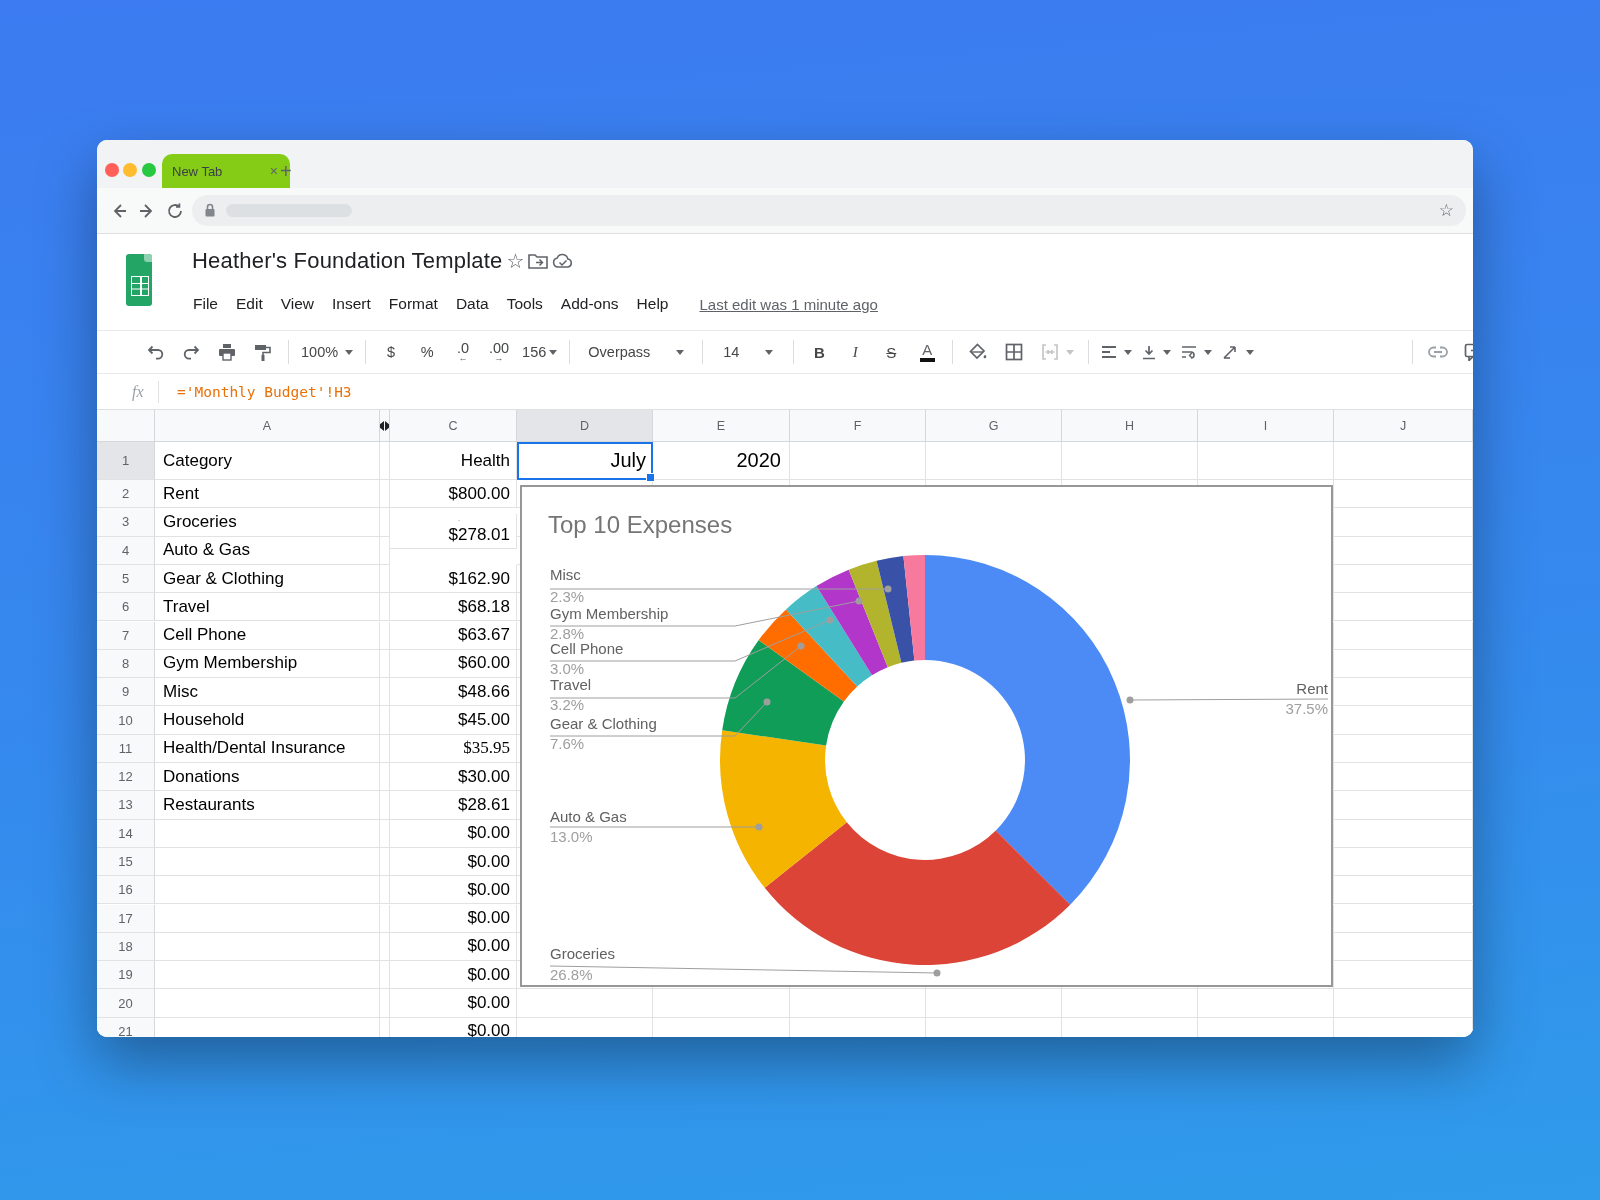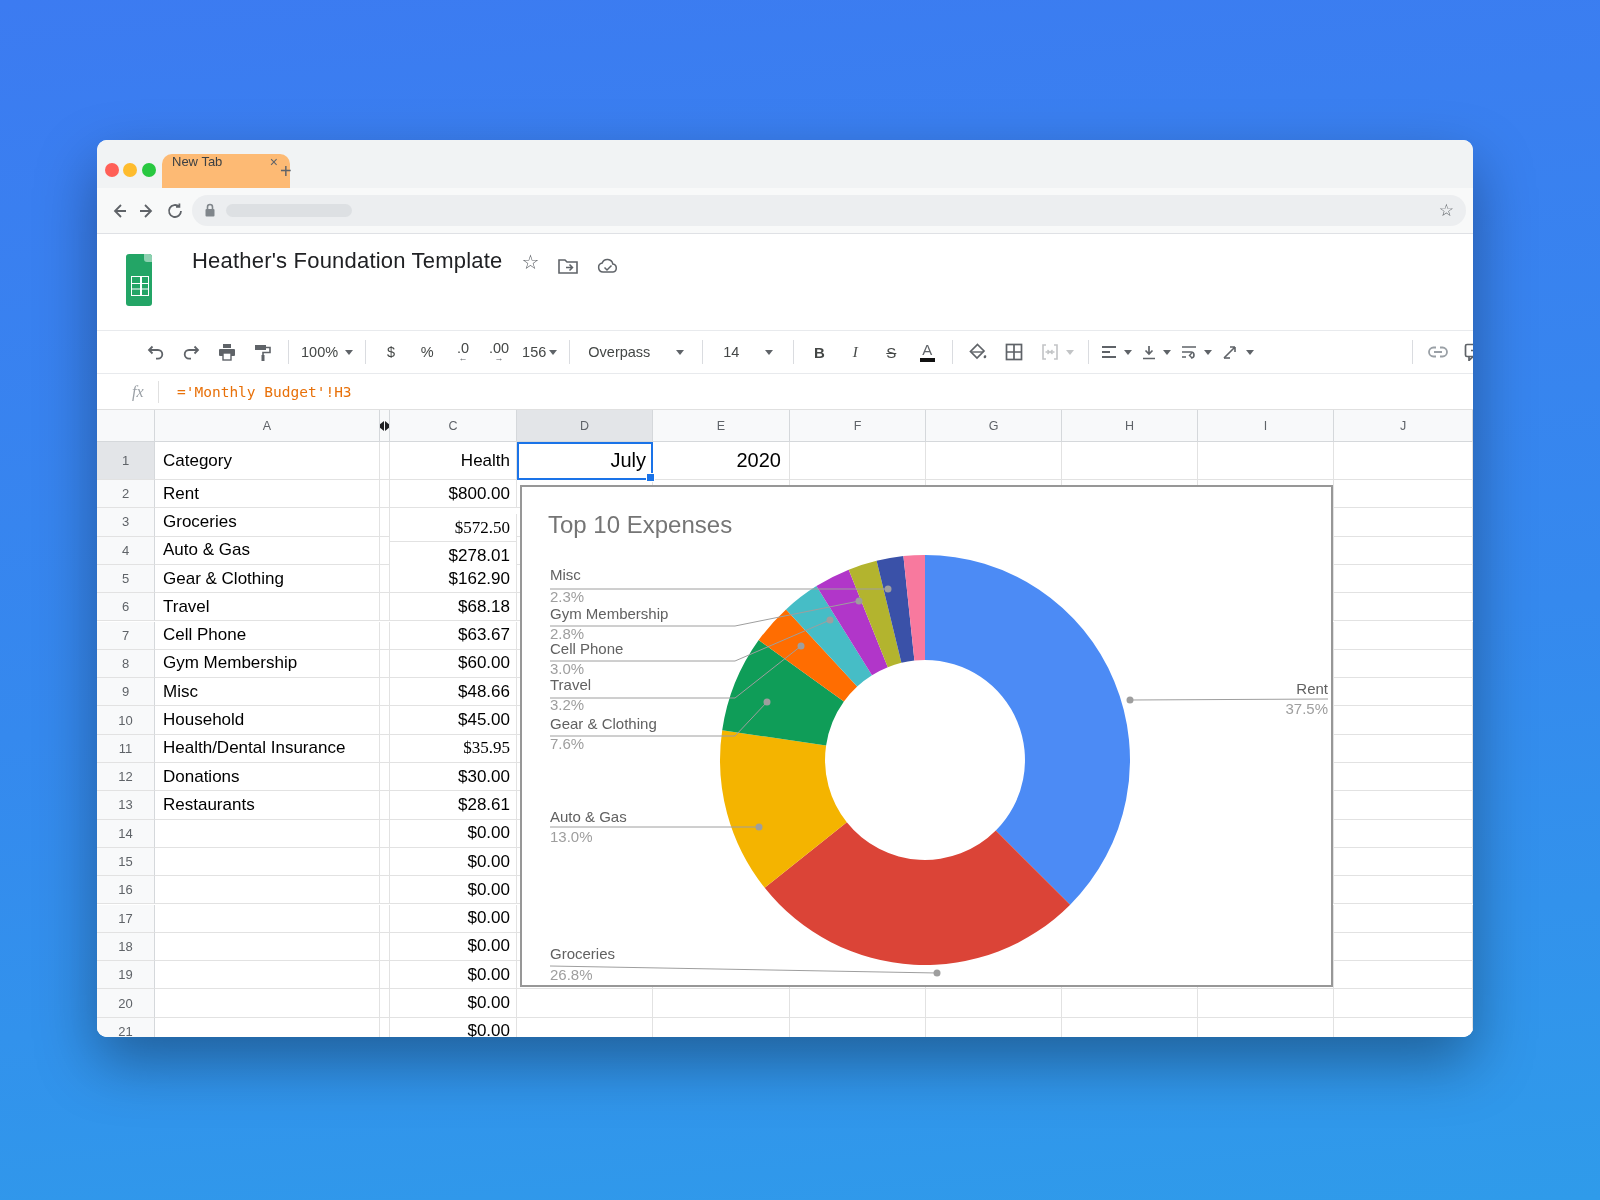--- a/index.html
+++ b/index.html
@@ -9,22 +9,22 @@
     font-family:"Liberation Sans",sans-serif;
   }
   .window{
     position:absolute;left:97px;top:140px;width:1376px;height:897px;
     background:#fff;border-radius:10px;overflow:hidden;
     box-shadow:0 25px 60px rgba(0,0,0,.35);
   }
   
   .tabstrip{height:48px;background:#F1F3F4;position:relative;}
   .tl{position:absolute;top:23px;width:14px;height:14px;border-radius:50%;}
-  .tab{position:absolute;left:65px;top:14px;width:108px;height:34px;background:#fdba74;
-       border-radius:10px 10px 0 0;display:flex;padding:0 10px;}
+  .tab{position:absolute;left:65px;top:14px;width:108px;height:34px;background:#84cc16;
+       border-radius:10px 10px 0 0;display:flex;align-items:center;padding:0 10px;}
   .tab-title{font-size:13px;color:#3C4043;flex:1;white-space:nowrap;}
   .tab-close{font-size:14px;color:#5F6368;cursor:default;padding:0 2px;}
   .newtab-plus{position:absolute;left:183px;top:18px;font-size:20px;color:#5F6368;line-height:26px;}
   .navbar{height:45px;background:#F8F9F9;border-bottom:1px solid #DFE1E5;position:relative;
           display:flex;align-items:center;}
   .nav-ic{width:28px;height:28px;display:flex;align-items:center;justify-content:center;color:#5F6368;}
   .nav-ic svg{display:block}
   .omnibox{position:absolute;left:95px;right:7px;top:7px;height:31px;background:#ECEEF0;
            border-radius:16px;display:flex;align-items:center;padding:0 12px;}
   .url-bar{width:126px;height:13px;border-radius:7px;background:#DDE0E3;margin-left:10px;}
@@ -33,21 +33,21 @@
   .sheets-header{height:96px;position:relative;background:#fff;}
   .gs-logo{position:absolute;left:29px;top:20px;width:26px;height:52px;}
   .gs-file{position:absolute;inset:0;background:#23A566;border-radius:3px;}
   .gs-fold{position:absolute;right:0;top:0;width:8px;height:8px;background:#8ED1B1;
            border-radius:0 3px 0 3px;}
   .gs-grid{position:absolute;left:5px;top:22px;width:16px;height:18px;
            border:1.5px solid #fff;}
   .gs-grid::before{content:"";position:absolute;left:50%;top:0;bottom:0;width:1.5px;background:#fff;}
   .gs-grid::after{content:"";position:absolute;top:31%;left:0;right:0;height:1.5px;background:#fff;
                   box-shadow:0 5.5px 0 #fff;}
-  .title-row{position:absolute;left:95px;top:14px;display:flex;align-items:flex-end;gap:19px;}
+  .title-row{position:absolute;left:95px;top:14px;display:flex;align-items:center;gap:4px;}
   .doc-title{font-size:22px;color:#202124;letter-spacing:.2px;}
   .hdr-ic{color:#5F6368;display:flex;align-items:center;}
   .menu-row{position:absolute;left:87px;top:58px;display:flex;align-items:center;}
   .menu-item{font-size:15.5px;color:#202124;padding:3px 9px;border-radius:3px;}
   .last-edit{font-size:15px;color:#5F6368;text-decoration:underline;margin-left:22px;white-space:nowrap;}
   
   .toolbar{height:42px;border-top:1px solid #E8EAED;border-bottom:1px solid #E8EAED;
            display:flex;align-items:center;padding-left:40px;background:#fff;white-space:nowrap;}
   .tb{display:flex;align-items:center;justify-content:center;color:#5F6368;
       min-width:26px;height:30px;margin:0 5px;border-radius:3px;position:relative;}
@@ -155,20 +155,34 @@
             <path d="M8 9.5 h6 M11.5 6.5 l3 3 -3 3" stroke="#5F6368" stroke-width="1.5" fill="none"></path>
           </svg>
       </span>
       <span class="hdr-ic">
         <svg width="22" height="16" viewBox="0 0 22 16">
             <path d="M6 14 a4.5 4.5 0 0 1 -.8-8.9 a5.5 5.5 0 0 1 10.6 1 a4 4 0 0 1 .2 7.9 z" fill="none" stroke="#5F6368" stroke-width="1.5"></path>
             <path d="M7.5 9.5 l2.5 2.5 4.5-4.5" stroke="#5F6368" stroke-width="1.5" fill="none"></path>
           </svg>
       </span>
     </div>
+    <div class="menu-row">
+      <span id="menu-items" style="display:flex">
+          <span class="menu-item">File</span>
+          <span class="menu-item">Edit</span>
+          <span class="menu-item">View</span>
+          <span class="menu-item">Insert</span>
+          <span class="menu-item">Format</span>
+          <span class="menu-item">Data</span>
+          <span class="menu-item">Tools</span>
+          <span class="menu-item">Add-ons</span>
+          <span class="menu-item">Help</span>
+        </span>
+      <span class="last-edit">Last edit was 1 minute ago</span>
+    </div>
   </div>
 
   <div class="toolbar">
     <div class="tb">
       <svg width="19" height="16" viewBox="0 0 19 16">
           <path d="M6.5 2.5 L3 6 l3.5 3.5 M3 6 h9 a4.3 4.3 0 0 1 0 8.6 h-2" stroke="#5F6368" stroke-width="1.8" fill="none"></path>
         </svg>
     </div>
     <div class="tb">
       <svg width="19" height="16" viewBox="0 0 19 16">
@@ -406,21 +420,21 @@
       <div class="gcell ar" style="left: 420px; top: 98.3px; width: 136px; height: 28.3px;"></div>
       <div class="gcell ar" style="left: 556px; top: 98.3px; width: 137px; height: 28.3px; padding-right: 8px;"></div>
       <div class="gcell ar" style="left: 693px; top: 98.3px; width: 136px; height: 28.3px;"></div>
       <div class="gcell ar" style="left: 829px; top: 98.3px; width: 136px; height: 28.3px;"></div>
       <div class="gcell ar" style="left: 965px; top: 98.3px; width: 136px; height: 28.3px;"></div>
       <div class="gcell ar" style="left: 1101px; top: 98.3px; width: 136px; height: 28.3px;"></div>
       <div class="gcell ar" style="left: 1237px; top: 98.3px; width: 139px; height: 28.3px;"></div>
       <div class="gcell grownum" style="left: 0px; top: 126.6px; width: 58px; height: 28.3px;">4</div>
       <div class="gcell al" style="left: 58px; top: 126.6px; width: 225px; height: 28.3px;">Auto &amp; Gas</div>
       <div class="gcell" style="left: 283px; top: 126.6px; width: 10px; height: 28.3px;"></div>
-      <div class="gcell ar" style="left: 293px; top: 132px; width: 127px; height: 28.3px;">$278.01</div>
+      <div class="gcell ar" style="left: 293px; top: 111px; width: 127px; height: 28.3px;">$278.01</div>
       <div class="gcell ar" style="left: 420px; top: 126.6px; width: 136px; height: 28.3px;"></div>
       <div class="gcell ar" style="left: 556px; top: 126.6px; width: 137px; height: 28.3px; padding-right: 8px;"></div>
       <div class="gcell ar" style="left: 693px; top: 126.6px; width: 136px; height: 28.3px;"></div>
       <div class="gcell ar" style="left: 829px; top: 126.6px; width: 136px; height: 28.3px;"></div>
       <div class="gcell ar" style="left: 965px; top: 126.6px; width: 136px; height: 28.3px;"></div>
       <div class="gcell ar" style="left: 1101px; top: 126.6px; width: 136px; height: 28.3px;"></div>
       <div class="gcell ar" style="left: 1237px; top: 126.6px; width: 139px; height: 28.3px;"></div>
       <div class="gcell grownum" style="left: 0px; top: 154.9px; width: 58px; height: 28.3px;">5</div>
       <div class="gcell al" style="left: 58px; top: 154.9px; width: 225px; height: 28.3px;">Gear &amp; Clothing</div>
       <div class="gcell" style="left: 283px; top: 154.9px; width: 10px; height: 28.3px;"></div>

